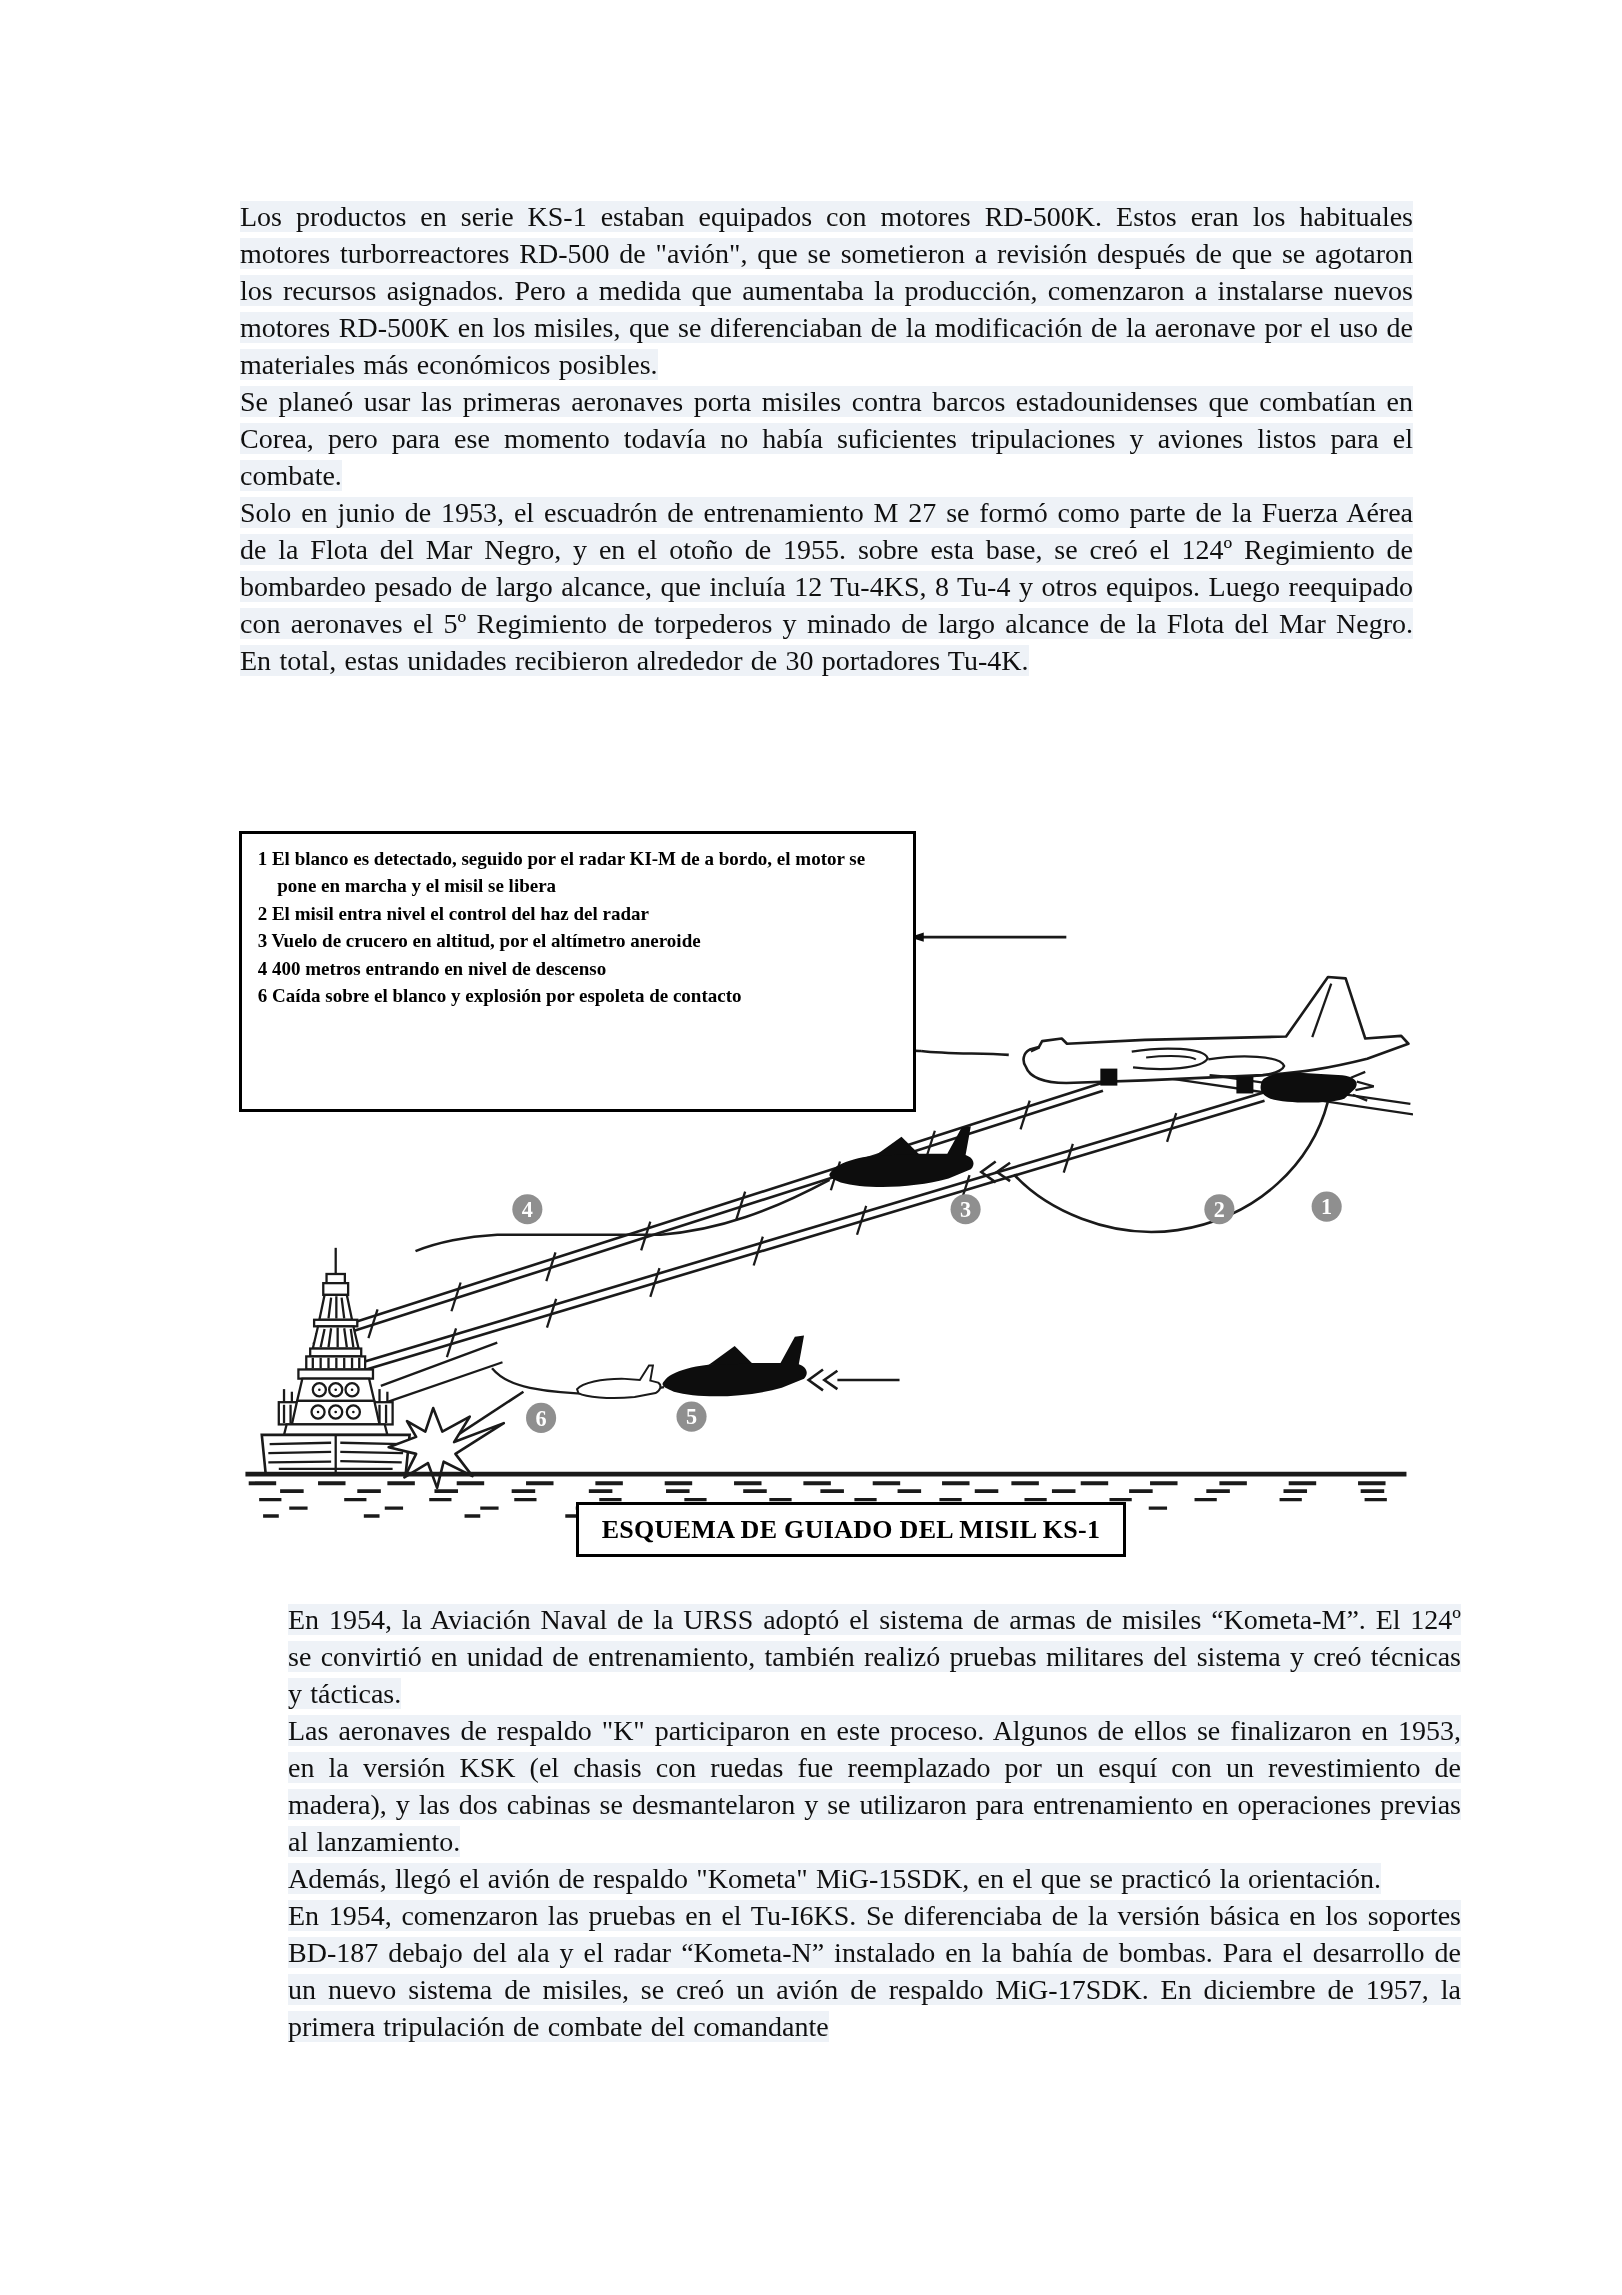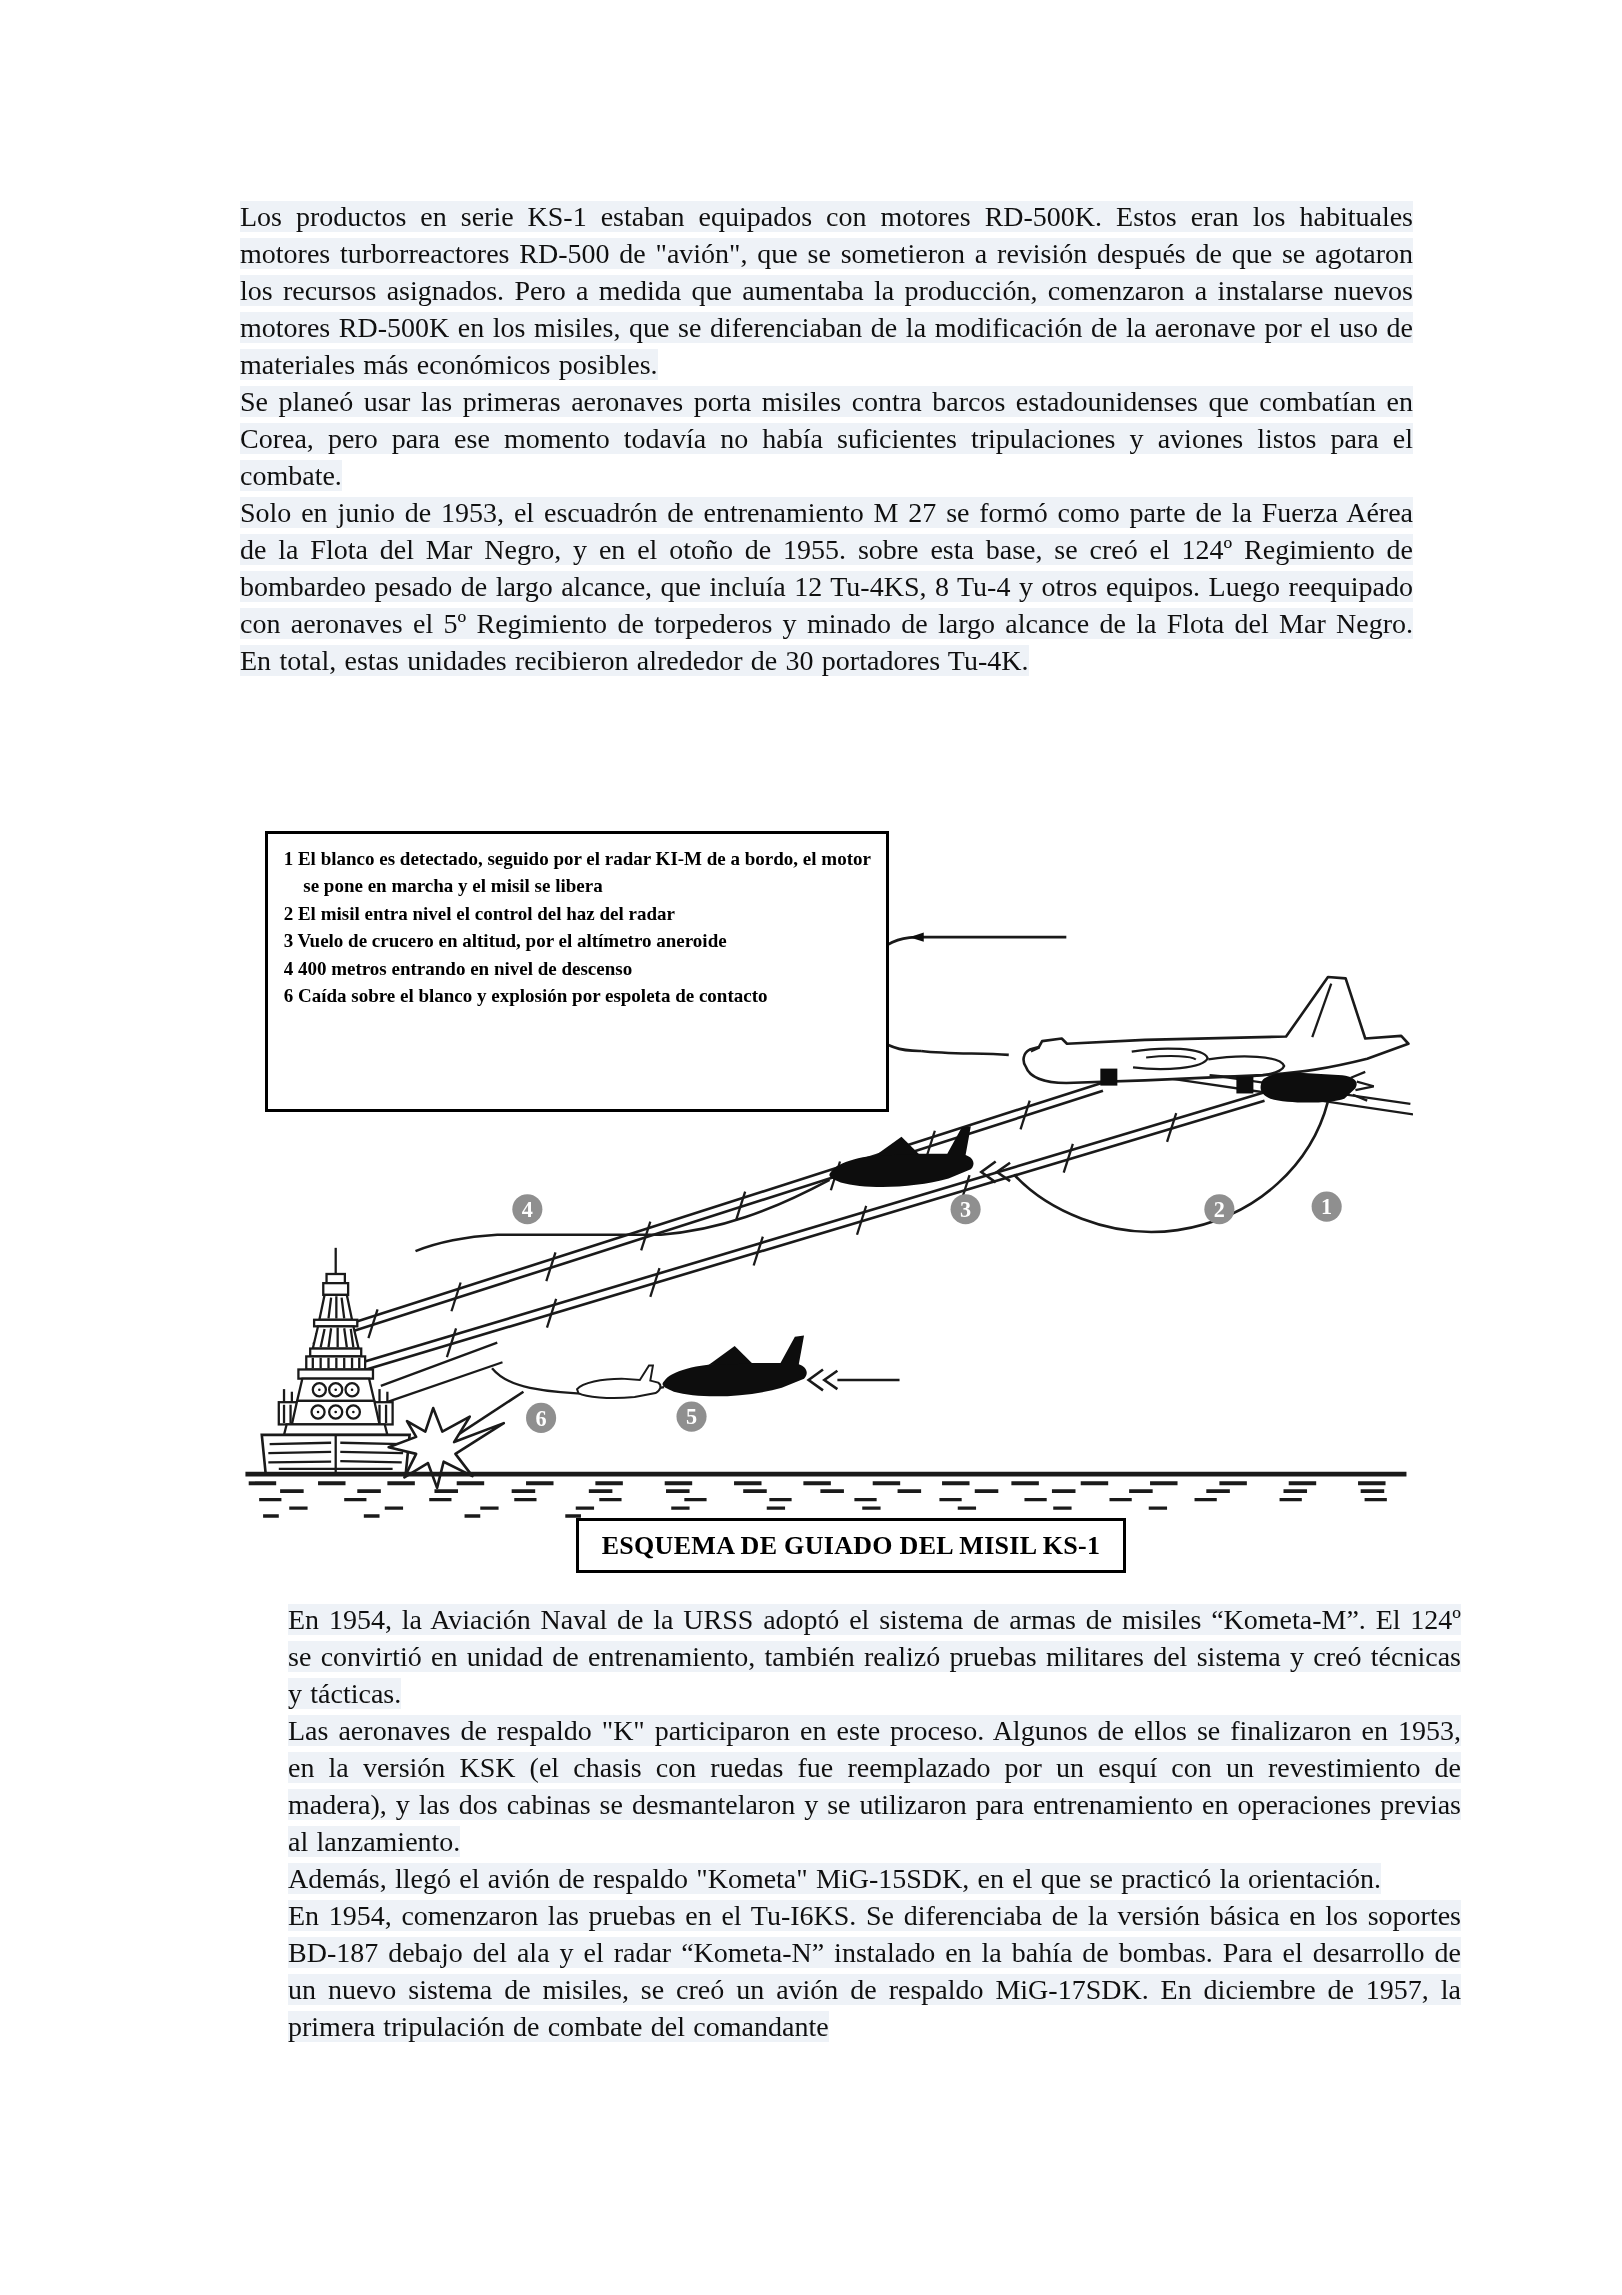--- a/index.html
+++ b/index.html
@@ -17,28 +17,28 @@
     margin:0;
     text-align:justify;
     font-size:28px;
     line-height:37px;
     word-spacing:1.3px;
   }
   .hl{background:#eef2f7;}
   .diagram{position:absolute;left:216px;top:808px;width:1197px;height:792px;}
   .diagram svg{position:absolute;left:0;top:0;}
   .legend-box{
-    position:absolute;left:23px;top:23px;width:624px;height:281px;
+    position:absolute;left:23px;top:23px;width:677px;height:281px;
     box-sizing:border-box;border:3.3px solid #000;background:#fff;
     padding:10.5px 11.8px 0 15.7px;
-    font-weight:bold;font-size:19px;line-height:27.5px;color:#000;margin-left:26px;
+    font-weight:bold;font-size:19px;line-height:27.5px;color:#000;
   }
   .legend-item{padding-left:19.6px;text-indent:-19.6px;}
   .caption-box{
-    position:absolute;left:360px;top:710px;width:550px;height:55px;
+    position:absolute;left:360px;top:694px;width:550px;height:55px;
     box-sizing:border-box;border:3.9px solid #000;background:#fff;
     display:flex;align-items:center;justify-content:center;
     font-weight:bold;font-size:26px;letter-spacing:0.3px;color:#000;
     white-space:nowrap;
   }
   .ln{stroke:#1a1a1a;fill:none;}
   .blk{fill:#0d0d0d;stroke:none;}
   .wht{fill:#ffffff;stroke:#1a1a1a;}
   .marker-num{
     font-family:"Liberation Serif", serif;

